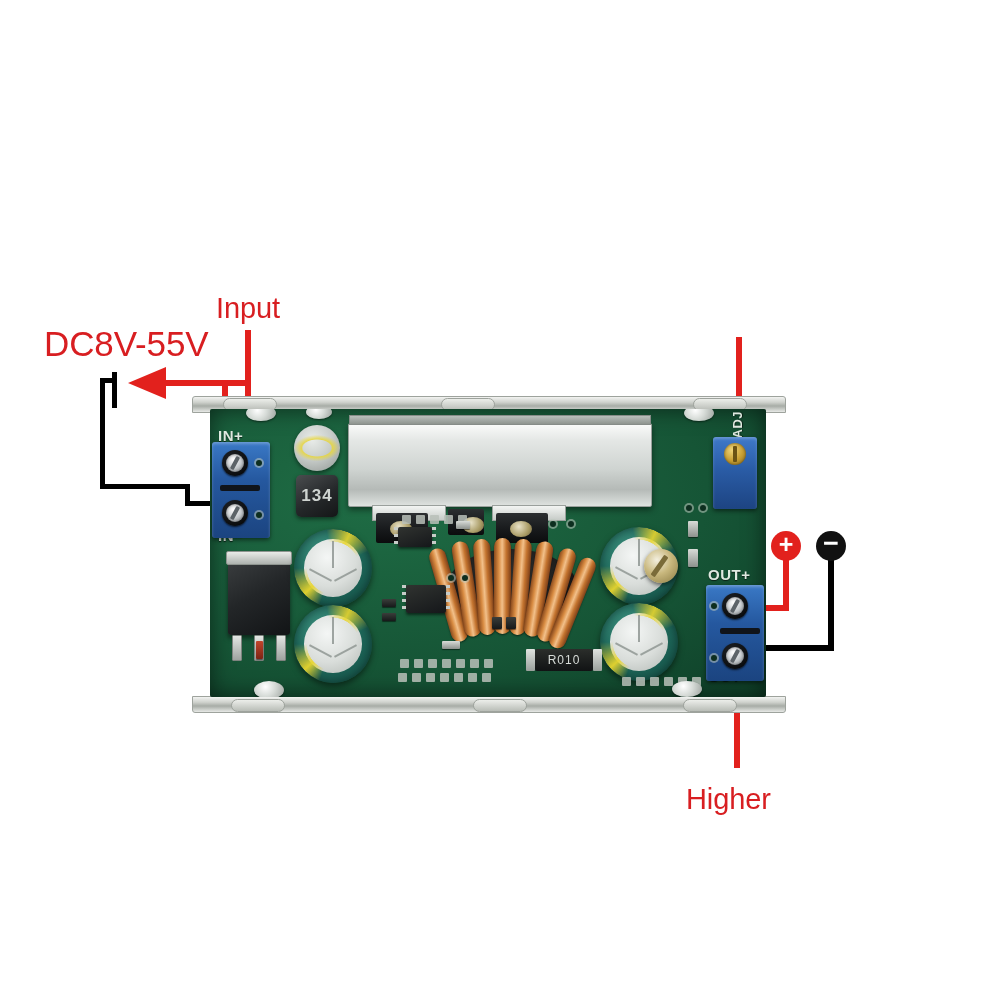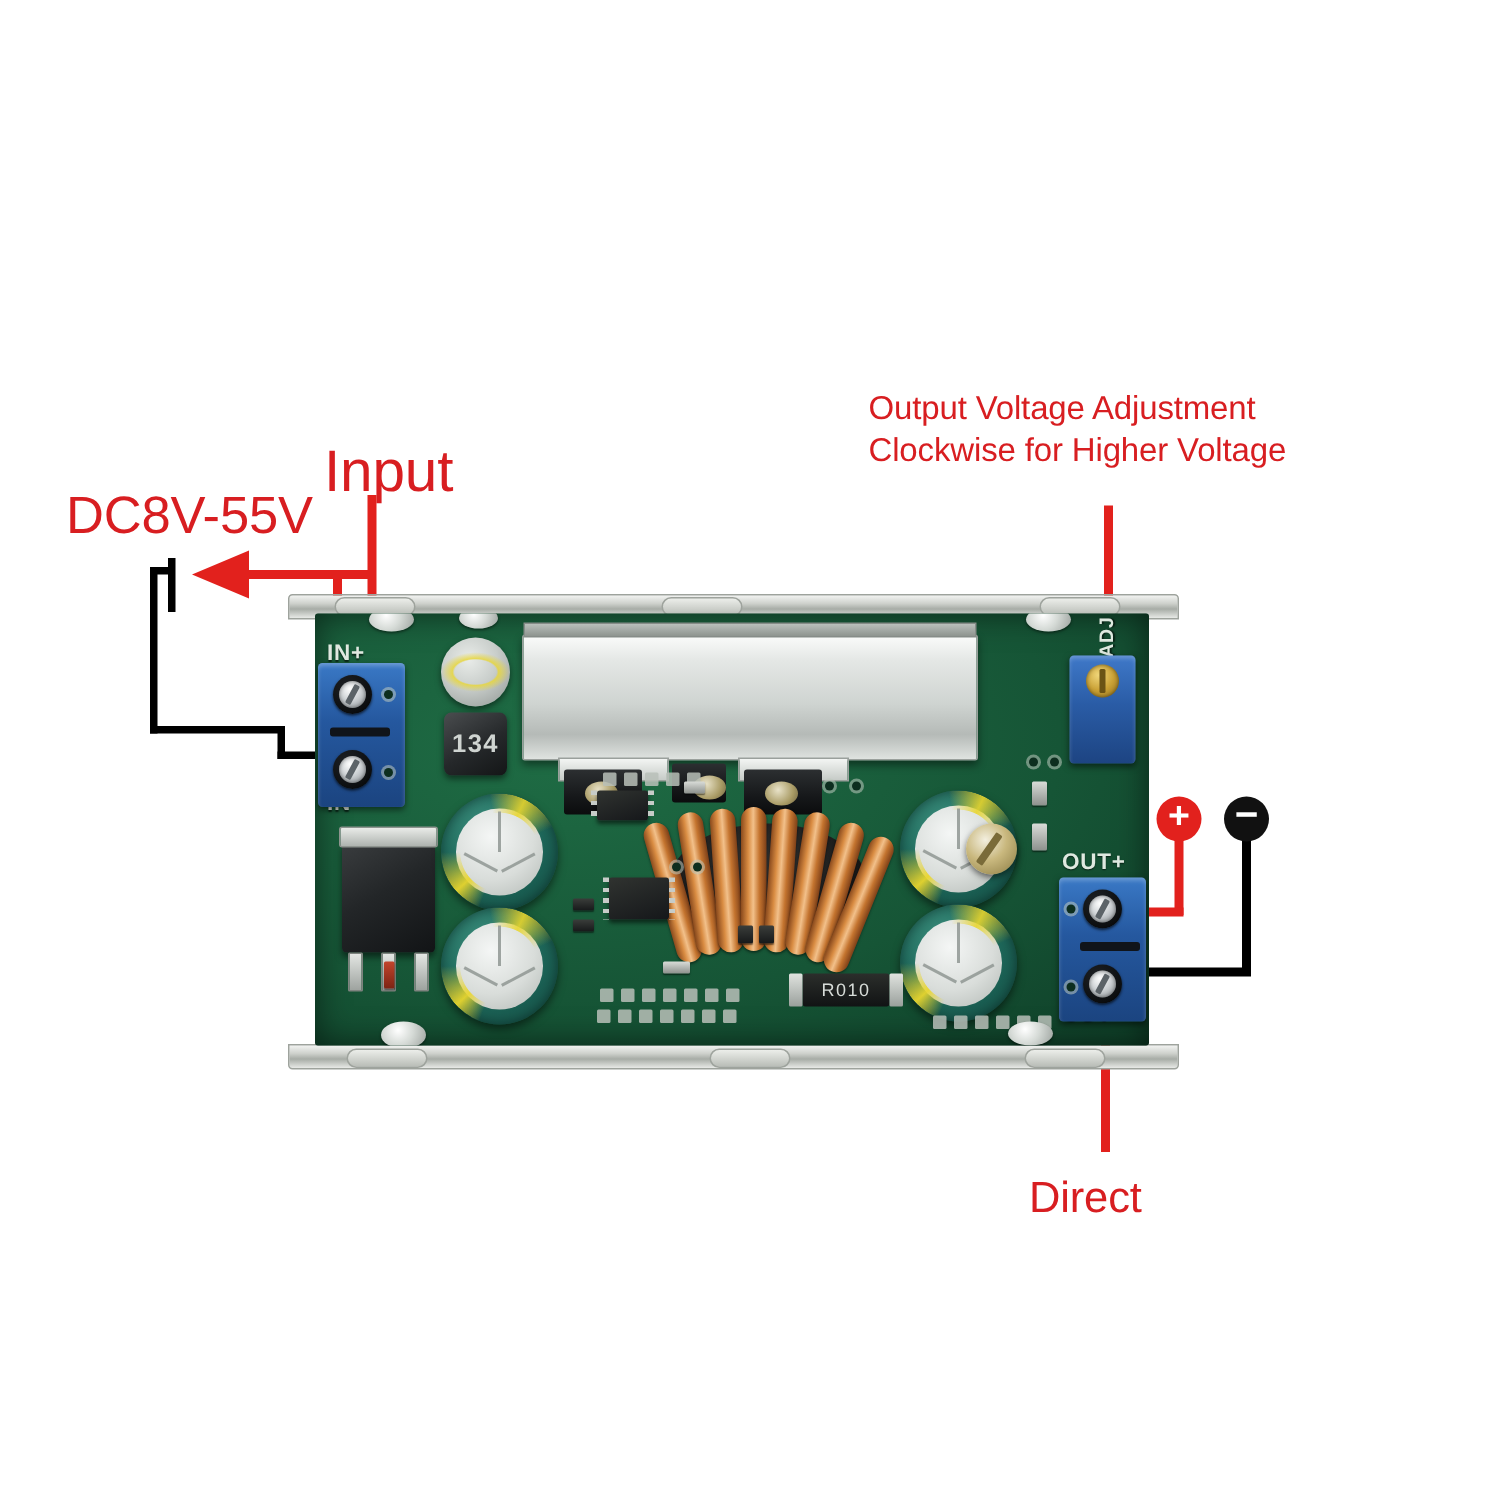--- a/index.html
+++ b/index.html
@@ -16,21 +16,21 @@
   
   .ann{
     position:absolute;
     color:#d81e21;
     font-family:"Liberation Sans", sans-serif;
     white-space:pre;
     line-height:1.28;
     letter-spacing:-0.1px;
   }
   #ann-dc{left:44px;top:322px;font-size:35px;}
-  #ann-input{left:216px;top:290px;font-size:39px;}
+  #ann-input{left:216px;top:290px;font-size:29px;}
   #ann-adjust{left:579px;top:258px;font-size:22px;}
   #ann-output{left:686px;top:781px;font-size:29px;}
   #ann-direct{left:768px;top:660px;font-size:22px;}
 
   
   .rline{position:absolute;background:#e2211d;}
   .bline{position:absolute;background:#000000;}
 
   
   #arrow-head{
@@ -273,22 +273,22 @@
     box-shadow:0 1px 2px rgba(0,0,0,.5);
   }
 </style>
 </head>
 <body>
 
 <div id="stage">
 
   <div class="ann" id="ann-dc">DC8V-55V</div>
   <div class="ann" id="ann-input">Input</div>
-  <div class="ann" id="ann-adjust"><span>Output Voltage Adjustment</span><br><span>Clockwise for Higher Voltage</span></div>
-  <div class="ann" id="ann-output">Direct</div>
+  <div class="ann" id="ann-adjust"><br></div>
+  <div class="ann" id="ann-output">Higher</div>
 
   <div class="rline" style="left:245px;top:330px;width:6px;height:140px;"></div>
 
   <div class="rline" style="left:245px;top:470px;width:6px;height:26px;"></div>
 
   <div class="rline" style="left:160px;top:380px;width:90px;height:6px;"></div>
   <div class="rline" style="left:222px;top:380px;width:6px;height:99px;"></div>
   <div class="rline" style="left:222px;top:473px;width:30px;height:6px;"></div>
   <div id="arrow-head"></div>
 

